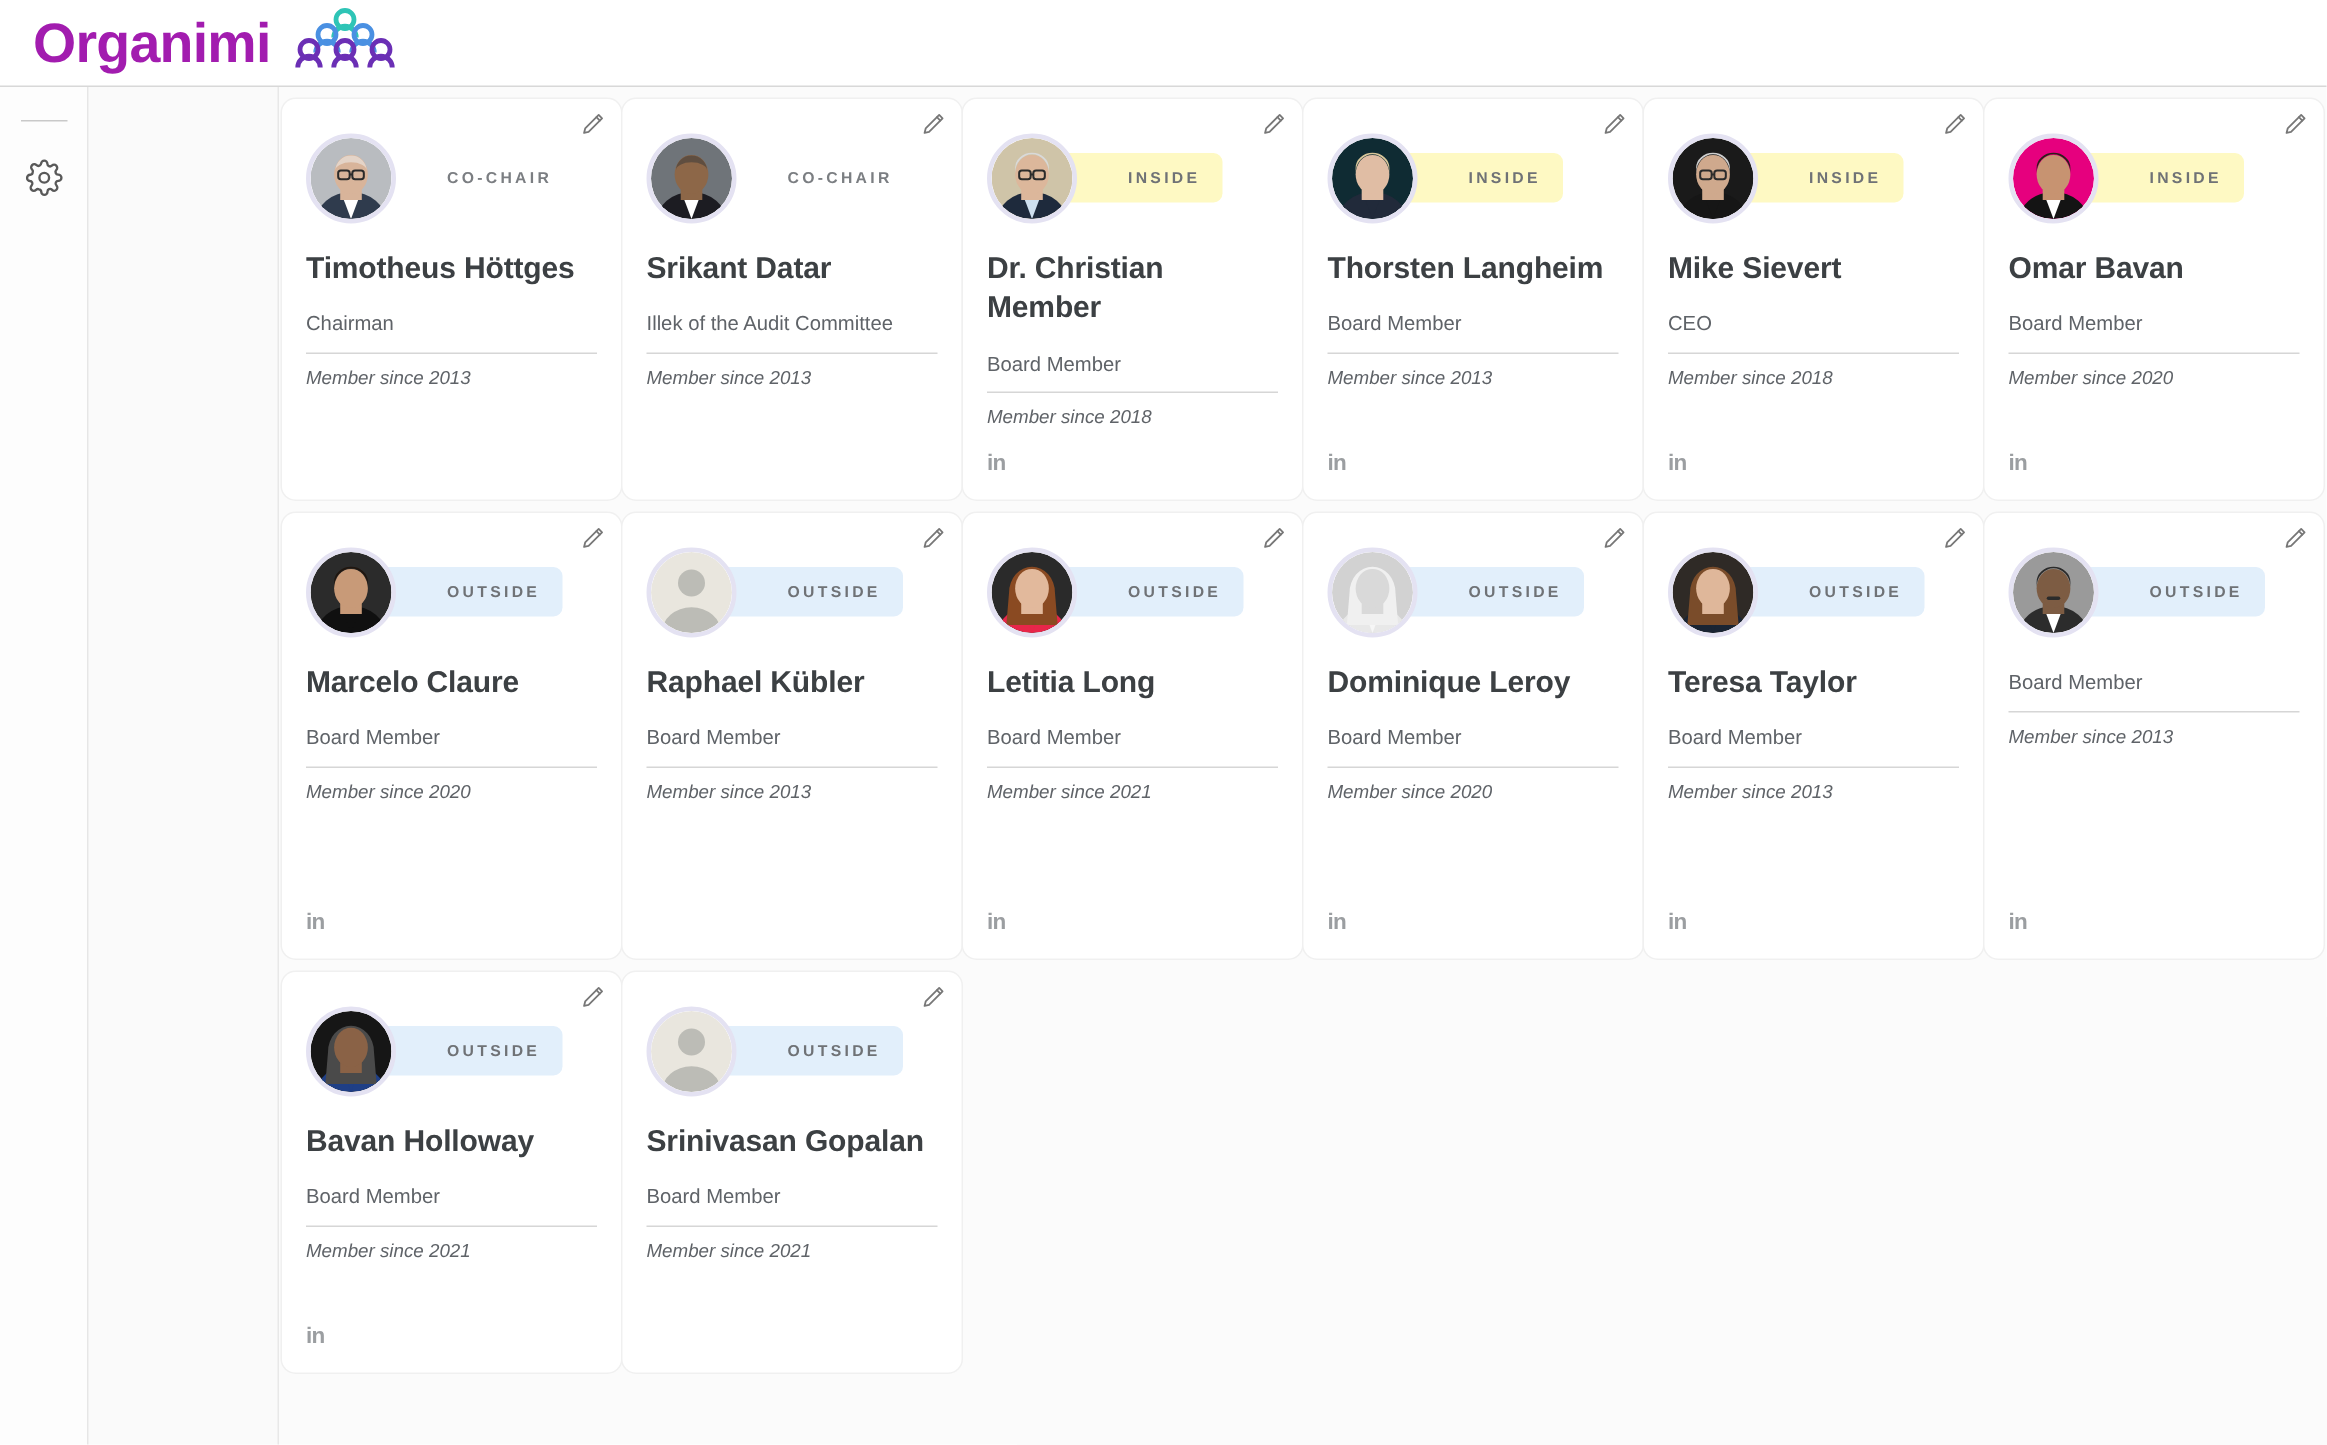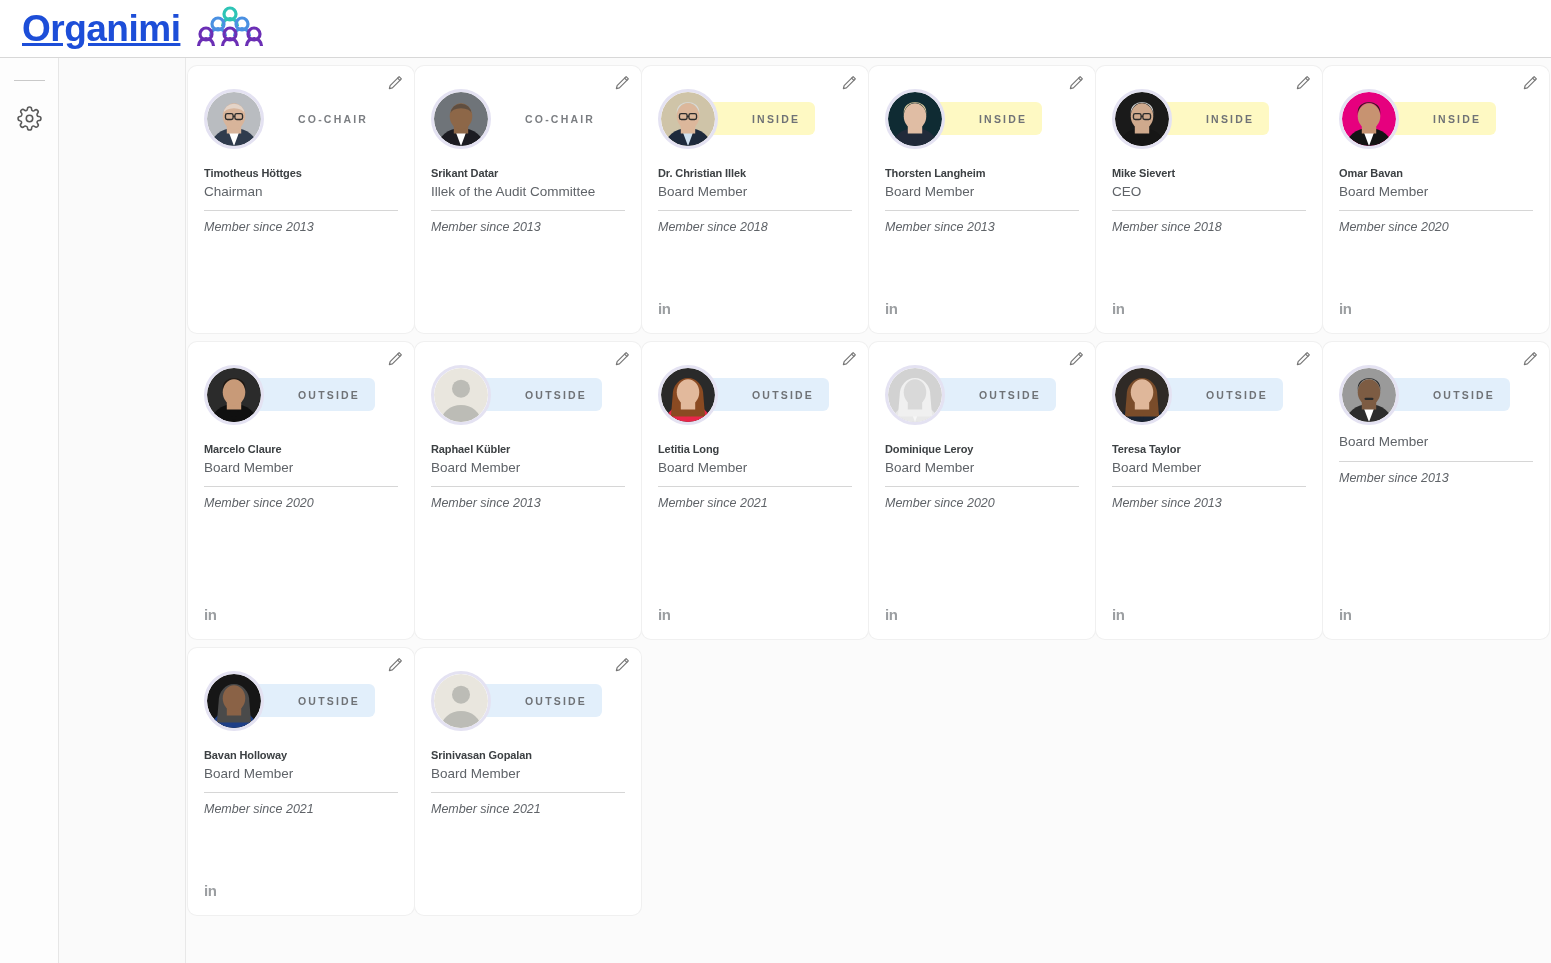--- a/index.html
+++ b/index.html
@@ -22,23 +22,22 @@
     border-bottom: 1px solid #d8d8d8;
     display: flex;
     align-items: center;
     padding-left: 22px;
     z-index: 20;
   }
   .brand-word {
     font-size: 37px;
     font-weight: 700;
     letter-spacing: -0.5px;
-    color: #1d4ed8;
+    color: #a21caf;
     line-height: 1;
-    text-decoration: underline;
   }
   .brand-mark { margin-left: 14px; display: block; }
 
   
   .left-rail {
     position: absolute;
     top: 58px; left: 0;
     width: 59px;
     height: 905px;
     background: #fdfdfd;
@@ -142,28 +141,28 @@
     z-index: 2;
   }
   .avatar-photo {
     width: 100%; height: 100%;
     display: block;
     border-radius: 50%;
   }
 
   .member-name {
     margin-top: 11px;
-    font-size: 11px;
+    font-size: 20px;
     font-weight: 700;
     color: #3c4043;
     line-height: 1.32;
     letter-spacing: -0.1px;
   }
   .member-title {
-    margin-top: 2px;
+    margin-top: 15px;
     font-size: 13.5px;
     font-weight: 400;
     color: #5f6368;
     line-height: 1.3;
   }
   .rule {
     margin-top: 10px;
     height: 1px;
     background: #d6d6d6;
   }
@@ -290,21 +289,21 @@
               <ellipse cx="30" cy="27" rx="12.5" ry="14.5" fill="#dcb79b"></ellipse>
               <path d="M17.5 26 a12.5 14 0 0 1 25 0 l0 -4 a12.5 11 0 0 0 -25 0 Z" fill="#d9d9d9"></path>
               <g fill="none" stroke="#2b2b2b" stroke-width="1.5">
                 <rect x="20.5" y="24" width="8.5" height="6.5" rx="2"></rect>
                 <rect x="31" y="24" width="8.5" height="6.5" rx="2"></rect>
                 <path d="M29 27 h2"></path>
               </g>
             </svg>
           </div>
         </div>
-        <div class="member-name">Dr. Christian Illek</div>
+        <div class="member-name">Dr. Christian Member</div>
         <div class="member-title">Board Member</div>
         <div class="rule"></div>
         <div class="member-since">Member since 2018</div>
         <div class="li-icon">in</div>
       </div>
       <div class="member-card">
         <div class="edit-pencil"><svg width="18" height="18" viewBox="0 0 24 24" fill="none" stroke="#4a4a4a" stroke-width="1.6" stroke-linecap="round" stroke-linejoin="round">
             <path d="M17.5 3.5 l3 3 -12 12 -4 1 1 -4 Z"></path>
             <path d="M15.5 5.5 l3 3"></path>
           </svg></div>

